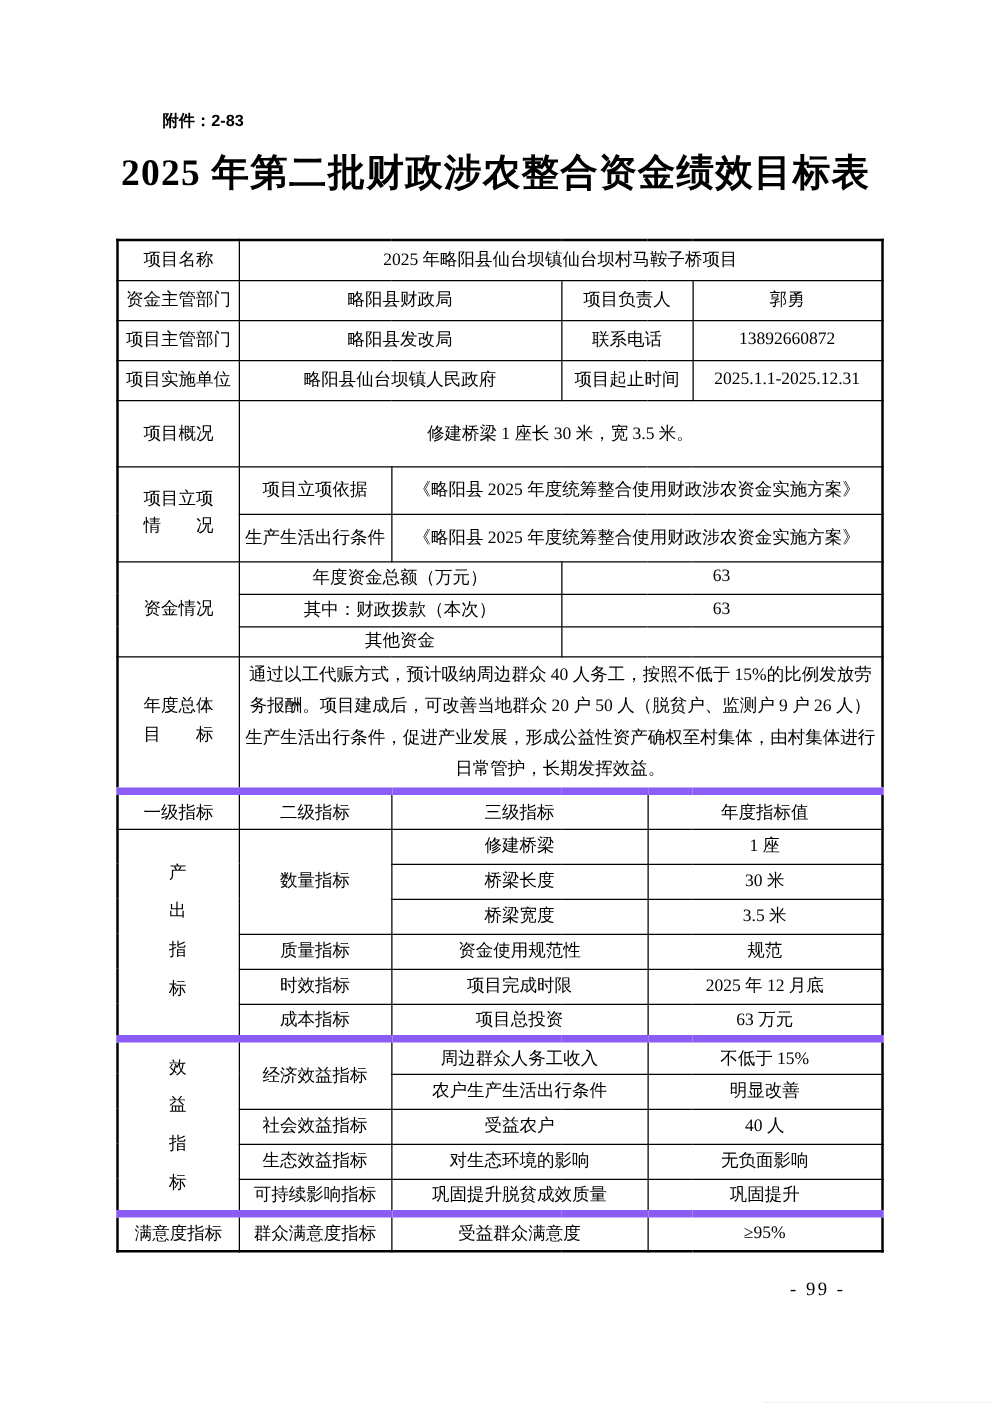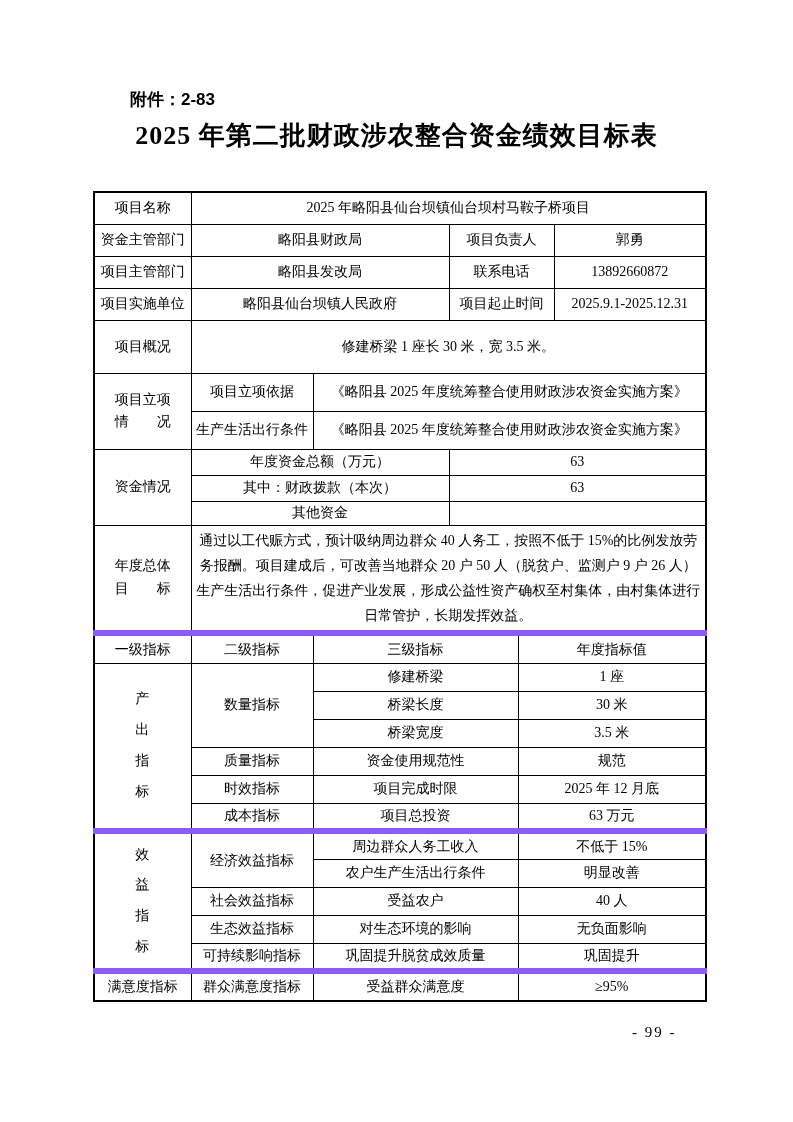--- a/index.html
+++ b/index.html
@@ -7,25 +7,25 @@
     position:relative;
     width:793px; height:1122px;
     margin:0 auto;
     background:#ffffff;
     font-family:"Liberation Serif","DejaVu Serif",serif;
     color:#000;
   }
   .attachment {
     position:absolute; left:96px; top:88px;
     font-family:"Liberation Sans","DejaVu Sans",sans-serif;
-    font-weight:600; font-size:17px;padding-left:34px;
+    font-weight:600; font-size:13px;padding-left:34px;
   }
   .doc-title {
     position:absolute; top:118px; left:0; width:100%;
-    text-align:center; font-weight:bold; font-size:26px;
+    text-align:center; font-weight:bold; font-size:30px;
     letter-spacing:1px;
   }
   .meta-row {
     position:absolute; top:168px; left:93px; width:612px; height:20px;
     font-size:14.5px;
   }
   .meta-row .proj-no { position:absolute; left:3px; top:0; }
   .meta-row .period { position:absolute; left:50%; transform:translateX(-50%); top:0; }
 
   table.form {
@@ -92,21 +92,21 @@
       <tr style="height:32px">
         <td>项目主管部门</td>
         <td colspan="2">略阳县发改局</td>
         <td colspan="2">联系电话</td>
         <td>13892660872</td>
       </tr>
       <tr style="height:32px">
         <td>项目实施单位</td>
         <td colspan="2">略阳县仙台坝镇人民政府</td>
         <td colspan="2">项目起止时间</td>
-        <td>2025.9.1-2025.12.31</td>
+        <td>2025.1.1-2025.12.31</td>
       </tr>
 
       <tr style="height:53px">
         <td>项目概况</td>
         <td colspan="5">修建桥梁 1 座长 30 米，宽 3.5 米。</td>
       </tr>
 
       <tr style="height:38px">
         <td rowspan="2" class="ml">项目立项
 情　　况</td>

